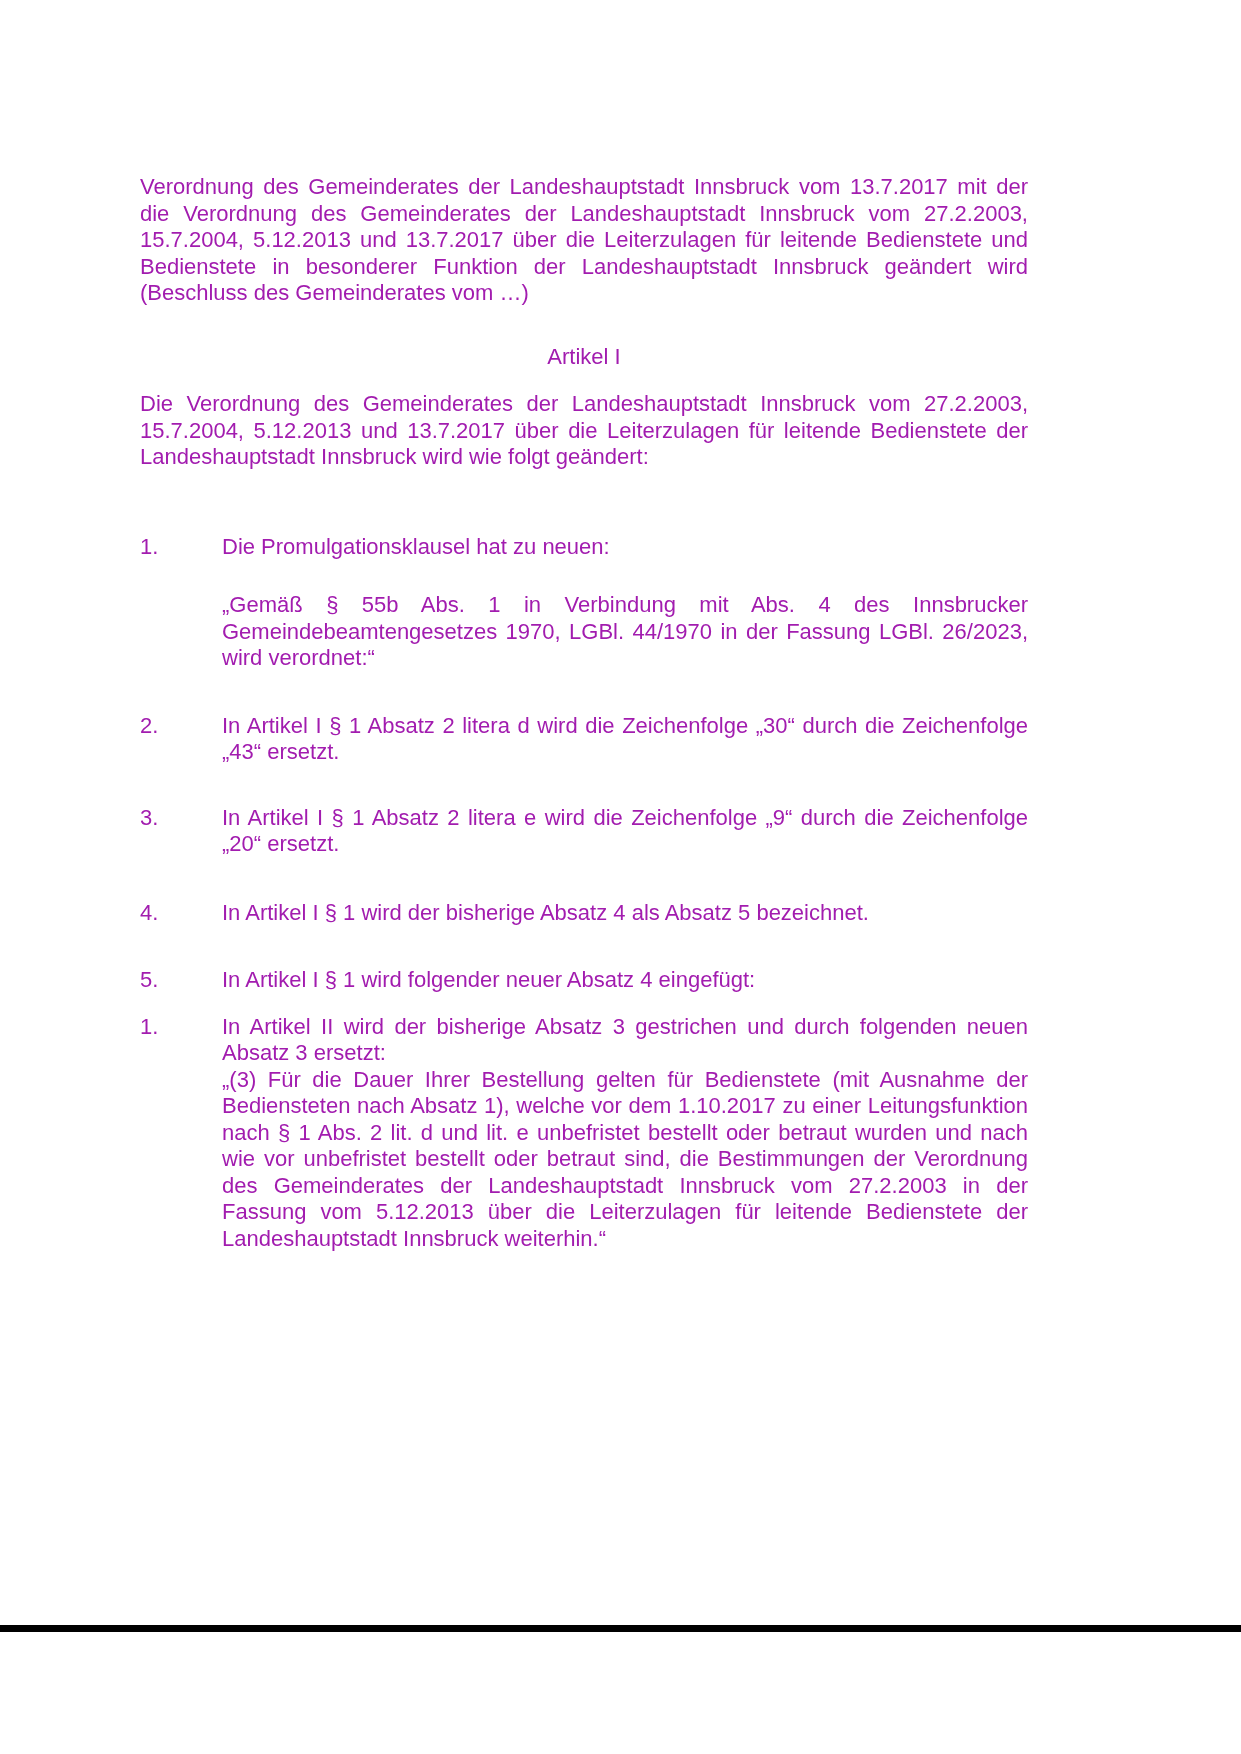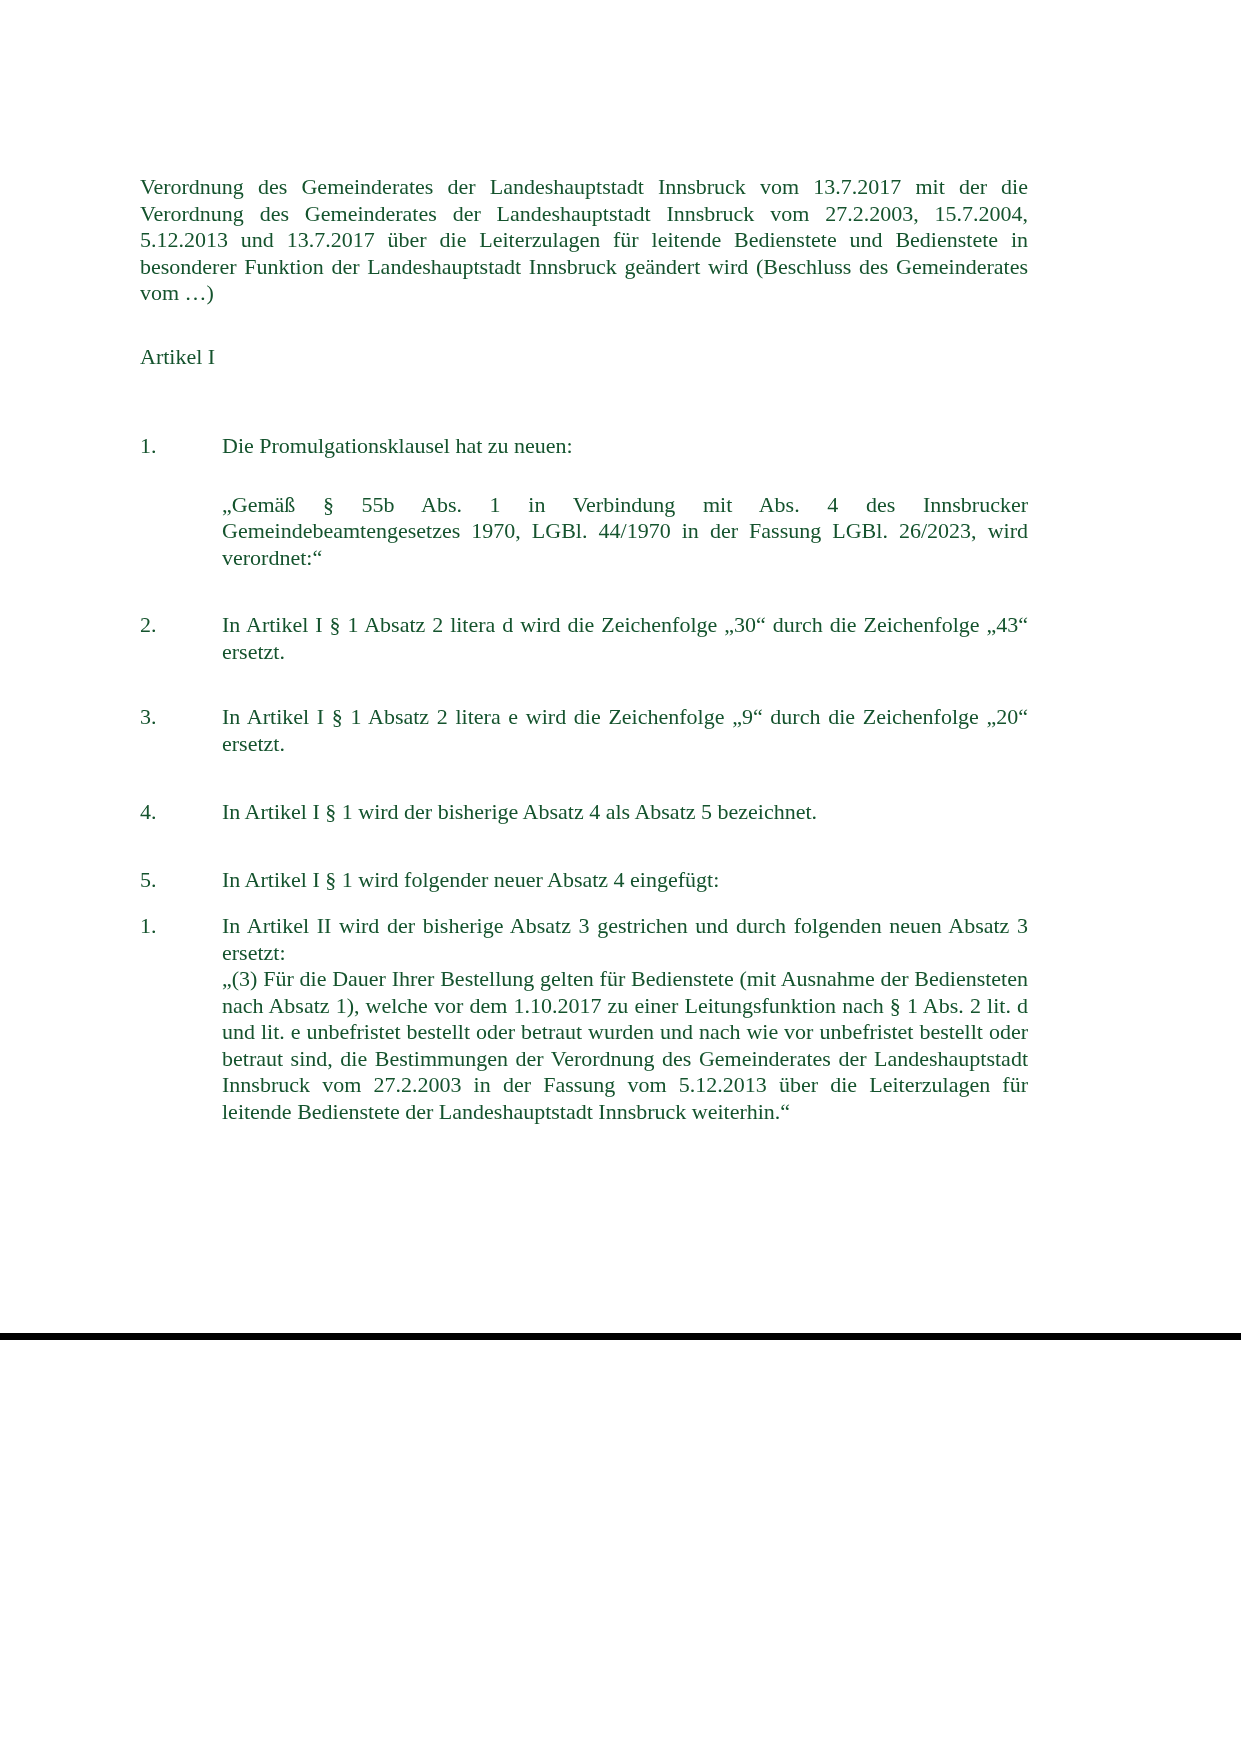--- a/index.html
+++ b/index.html
@@ -3,41 +3,41 @@
 <meta charset="utf-8">
 <style>
   html, body {
     margin: 0;
     padding: 0;
     background: #ffffff;
   }
   .page {
     position: relative;
     width: 1241px;
-    height: 1340px;
+    height: 1632px;
     background: #ffffff;
     overflow: hidden;
-    font-family: Liberation Serif, serif;
+    font-family: Liberation Sans, sans-serif;
     font-size: 22px;
     line-height: 26.5px;
-    color: #14532d;
+    color: #a21caf;
     -webkit-font-smoothing: antialiased;
   }
   .content {
     position: absolute;
     left: 140px;
     top: 152px;
     width: 888px;
   }
   .para {
     text-align: justify;
     text-align-last: left;
   }
   .heading {
-    text-align: left;
+    text-align: center;
     margin-top: 37px;
   }
   .lead {
     margin-top: 21px;
   }
   .item {
     display: grid;
     grid-template-columns: 82px 1fr;
   }
   .item .num {
@@ -81,20 +81,21 @@
 </head>
 <body>
 
 <div class="page">
   <div class="content">
 
     <p class="para">Verordnung des Gemeinderates der Landeshauptstadt Innsbruck vom 13.7.2017 mit der die Verordnung des Gemeinderates der Landeshauptstadt Innsbruck vom 27.2.2003, 15.7.2004, 5.12.2013 und 13.7.2017 über die Leiterzulagen für leitende Bedienstete und Bedienstete in besonderer Funktion der Landeshauptstadt Innsbruck geändert wird (Beschluss des Gemeinderates vom …)</p>
 
     <div class="heading">Artikel I</div>
 
+    <p class="para lead">Die Verordnung des Gemeinderates der Landeshauptstadt Innsbruck vom 27.2.2003, 15.7.2004, 5.12.2013 und 13.7.2017 über die Leiterzulagen für leitende Bedienstete der Landeshauptstadt Innsbruck wird wie folgt geändert:</p>
 
     <div class="item mt-item1">
       <span class="num">1.</span>
       <span class="body">Die Promulgationsklausel hat zu neuen:</span>
     </div>
     <p class="quote mt-quote1">„Gemäß § 55b Abs. 1 in Verbindung mit Abs. 4 des Innsbrucker Gemeindebeamtengesetzes 1970, LGBl. 44/1970 in der Fassung LGBl. 26/2023, wird verordnet:“</p>
 
     <div class="item mt-item2">
       <span class="num">2.</span>
       <span class="body">In Artikel I § 1 Absatz 2 litera d wird die Zeichenfolge „30“ durch die Zeichenfolge „43“ ersetzt.</span>

